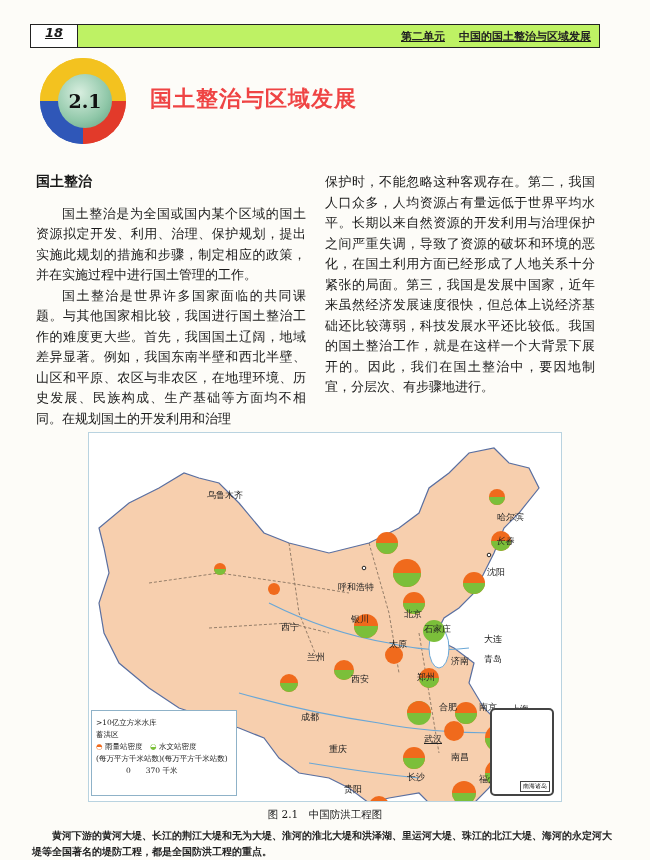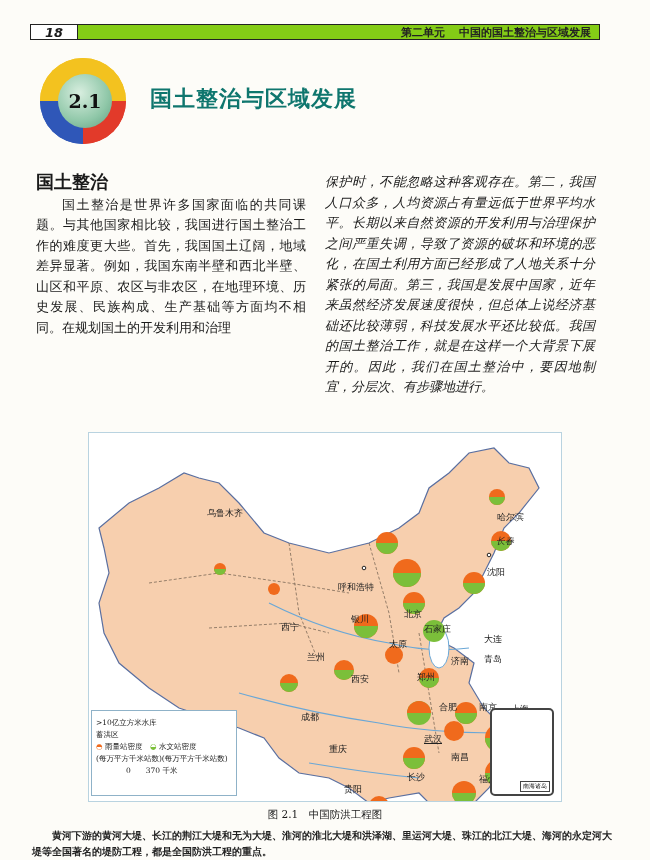--- a/index.html
+++ b/index.html
@@ -1,35 +1,35 @@
 <!DOCTYPE html>
 <html><head>
 <meta charset="utf-8">
 <style>
   * { box-sizing: border-box; margin: 0; padding: 0; }
   html, body { width: 650px; height: 860px; background: #fdfcf8; overflow: hidden; }
   body { position: relative; font-family: "DejaVu Serif", "Liberation Serif", serif; color: #1a1a1a; }
 
-  .header-bar { position: absolute; left: 30px; top: 24px; width: 570px; height: 16px; border: 1px solid #222; display: flex; }
+  .header-bar { position: absolute; left: 30px; top: 24px; width: 570px; height: 24px; border: 1px solid #222; display: flex; text-decoration: underline; }
   .page-num { width: 47px; background: #fff; border-right: 1px solid #222; font-family: "DejaVu Sans", sans-serif; font-weight: bold; font-style: italic; font-size: 13px; text-align: center; line-height: 16px; }
-  .unit-strip { flex: 1; background: #84cc16; display: flex; justify-content: flex-end; align-items: center; padding-right: 8px; font-family: "DejaVu Sans", sans-serif; font-size: 11px; font-weight: bold; color: #222; gap: 14px; }
+  .unit-strip { flex: 1; background: #bef264; display: flex; justify-content: flex-end; align-items: center; padding-right: 8px; font-family: "DejaVu Sans", sans-serif; font-size: 11px; font-weight: bold; color: #222; gap: 14px; }
 
   .badge { position: absolute; left: 40px; top: 58px; width: 86px; height: 86px; border-radius: 50%;
     background: conic-gradient(#f3c21f 0deg 90deg, #e23a2a 90deg 180deg, #2f57b8 180deg 270deg, #f3c21f 270deg 360deg); }
   .badge::before { content: ""; position: absolute; left: 0; top: 0; width: 86px; height: 86px; border-radius: 50%;
     background: conic-gradient(from 270deg, #f3c21f 0deg 180deg, #e23a2a 180deg 270deg, #2f57b8 270deg 360deg); }
   .badge-inner { position: absolute; left: 18px; top: 16px; width: 54px; height: 54px; border-radius: 50%;
     background: radial-gradient(circle at 40% 35%, #d8eedf 0%, #8fc7a8 60%, #5e9f80 100%);
     display: flex; align-items: center; justify-content: center; font-weight: bold; font-size: 19px; color: #111; z-index: 2; }
-  .section-title { position: absolute; left: 150px; top: 84px; font-size: 22px; font-weight: bold; letter-spacing: 1px; color: #0f766e; }
+  .section-title { position: absolute; left: 150px; top: 84px; font-size: 22px; font-weight: bold; letter-spacing: 1px; color: #ef4444; }
 
   .col { position: absolute; top: 172px; width: 270px; font-size: 13px; line-height: 20.5px; text-align: justify; }
   .col.left { left: 36px; }
-  .col.right { left: 325px; top: 172px; font-style: italic; }
-  .subhead { font-family: Liberation Serif, serif; font-weight: bold; font-size: 18px; margin-bottom: 2px; }
+  .col.right { left: 325px; top: 172px; }
+  .subhead { font-family: Liberation Serif, serif; font-weight: bold; font-size: 14px; margin-bottom: 11px; }
   .para { text-indent: 2em; }
 
   .map { position: absolute; left: 88px; top: 432px; width: 474px; height: 370px; background: #fff; border: 1px solid #b9d3e0; overflow: hidden; }
   .map svg { position: absolute; left: 0; top: 0; }
   .city { position: absolute; font-size: 9px; color: #222; white-space: nowrap; }
   .legend { position: absolute; left: 3px; top: 278px; width: 146px; height: 86px; border: 1px solid #8fb2c8; background: #fff; font-size: 7.5px; padding: 6px 4px; line-height: 12px; }
   .inset { position: absolute; right: 8px; bottom: 6px; width: 64px; height: 88px; border: 2px solid #444; border-radius: 5px; background: #fff; }
   .inset-label { position: absolute; right: 2px; bottom: 2px; font-size: 6px; border: 1px solid #444; padding: 0 2px; }
 
   .caption { position: absolute; top: 808px; left: 0; width: 650px; text-align: center; font-size: 10.5px; }
@@ -46,20 +46,21 @@
   </div>
 </div>
 
 <div class="badge">
   <div class="badge-inner">2.1</div>
 </div>
 <div class="section-title">国土整治与区域发展</div>
 
 <div class="col left">
   <div class="subhead">国土整治</div>
+  <p class="para">国土整治是为全国或国内某个区域的国土资源拟定开发、利用、治理、保护规划，提出实施此规划的措施和步骤，制定相应的政策，并在实施过程中进行国土管理的工作。</p>
   <p class="para">国土整治是世界许多国家面临的共同课题。与其他国家相比较，我国进行国土整治工作的难度更大些。首先，我国国土辽阔，地域差异显著。例如，我国东南半壁和西北半壁、山区和平原、农区与非农区，在地理环境、历史发展、民族构成、生产基础等方面均不相同。在规划国土的开发利用和治理</p>
 </div>
 <div class="col right">
   <p>保护时，不能忽略这种客观存在。第二，我国人口众多，人均资源占有量远低于世界平均水平。长期以来自然资源的开发利用与治理保护之间严重失调，导致了资源的破坏和环境的恶化，在国土利用方面已经形成了人地关系十分紧张的局面。第三，我国是发展中国家，近年来虽然经济发展速度很快，但总体上说经济基础还比较薄弱，科技发展水平还比较低。我国的国土整治工作，就是在这样一个大背景下展开的。因此，我们在国土整治中，要因地制宜，分层次、有步骤地进行。</p>
 </div>
 
 <div class="map">
   <svg width="474" height="370" viewBox="0 0 474 370">
     <path d="M10,95 L40,70 L70,55 L95,40 L110,45 L130,50 L150,70 L175,100 L200,110 L240,120 L280,110 L310,95 L330,80 L340,55 L360,40 L380,20 L405,15 L420,30 L440,35 L450,55 L430,80 L415,95 L405,120 L395,140 L385,160 L370,175 L355,185 L345,205 L365,215 L385,230 L380,250 L395,275 L410,290 L420,305 L415,330 L400,355 L385,370 L340,370 L330,360 L300,365 L280,370 L260,355 L240,345 L210,340 L190,325 L175,305 L150,295 L120,285 L90,275 L60,255 L30,230 L15,200 L10,170 L20,140 L15,115 Z" fill="#f7cfae" stroke="#5a6fa0" stroke-width="1.2"></path>
     <path d="M120,195 L200,190 L240,200 M60,150 L130,140 L200,150 L260,160 M200,110 L210,180 L230,230 M280,110 L300,180 L310,240 M330,200 L340,260 L350,320" fill="none" stroke="#6a5a4a" stroke-width="0.7" stroke-dasharray="3,2"></path>
@@ -105,21 +106,21 @@
       <circle cx="325" cy="325" r="11" fill="#f06a1c"></circle>
         <path d="M314,325 A11,11 0 0,0 336,325 Z" fill="#7bbf3a"></path>
       <circle cx="375" cy="360" r="12" fill="#f06a1c"></circle>
         <path d="M363,360 A12,12 0 0,0 387,360 Z" fill="#7bbf3a"></path>
       <circle cx="290" cy="373" r="10" fill="#f06a1c"></circle>
     </g>
     <circle cx="275" cy="135" r="1.8" fill="#fff" stroke="#222"></circle>
     <circle cx="400" cy="122" r="1.8" fill="#fff" stroke="#222"></circle>
   </svg>
 
-  <div class="city" style="left:118px;top:74px;text-align:right;">乌鲁木齐</div>
+  <div class="city" style="left:118px;top:56px;text-align:right;">乌鲁木齐</div>
   <div class="city" style="left:408px;top:78px;">哈尔滨</div>
   <div class="city" style="left:407px;top:102px;font-style:italic;">长春</div>
   <div class="city" style="left:398px;top:133px;">沈阳</div>
   <div class="city" style="left:249px;top:148px;">呼和浩特</div>
   <div class="city" style="left:315px;top:175px;">北京</div>
   <div class="city" style="left:395px;top:200px;">大连</div>
   <div class="city" style="left:335px;top:190px;">石家庄</div>
   <div class="city" style="left:300px;top:205px;">太原</div>
   <div class="city" style="left:262px;top:180px;">银川</div>
   <div class="city" style="left:362px;top:222px;">济南</div>

